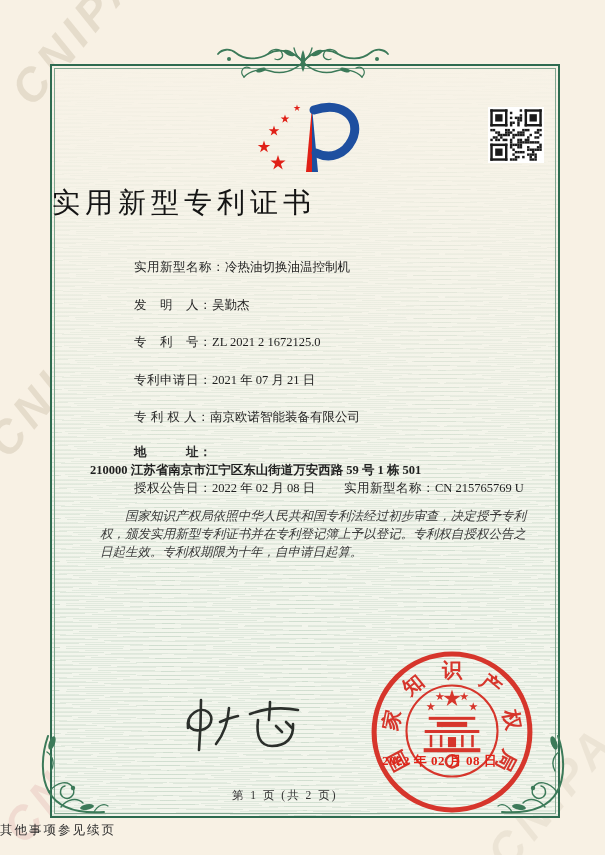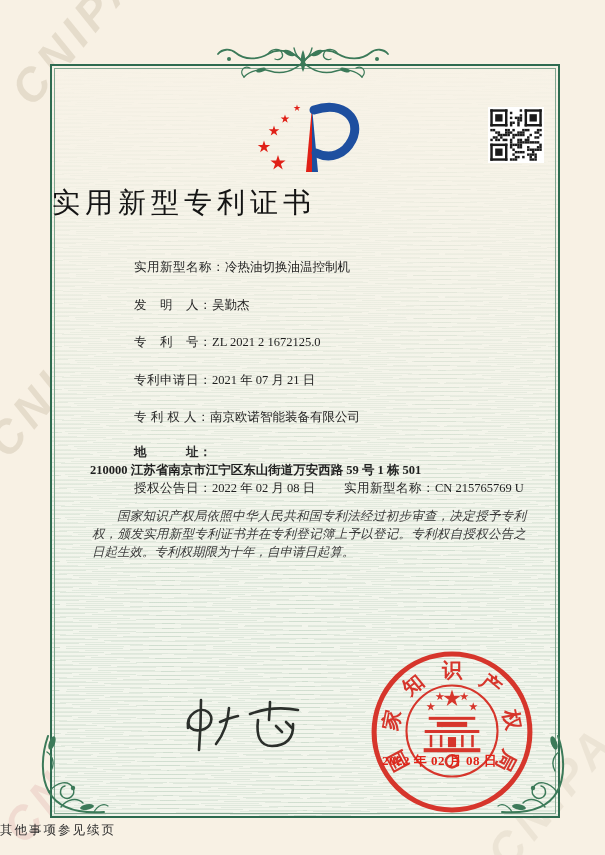--- a/index.html
+++ b/index.html
@@ -29,21 +29,21 @@
   .rows{left:38px;top:0;width:440px;}
   .row{position:absolute;left:0;font-size:12.5px;line-height:18px;color:#262626;white-space:nowrap;}
   .row .lbl{white-space:pre;letter-spacing:0.5px;color:#2a2a2a;margin-left:44px;}
   .row .val{color:#1f1f1f;}
   .row.addr{white-space:normal;font-weight:bold;}
   .row.addr .lbl{vertical-align:top;display:inline-block;}
   .row.addr .val{display:inline-block;width:352px;vertical-align:top;white-space:normal;}
   .grant2{position:absolute;left:210px;top:0;white-space:nowrap;}
   .body-text{left:36px;top:441px;width:438px;font-size:12.5px;line-height:18px;color:#3a3a3a;
              text-align:justify;font-style:italic;}
-  .body-text p{margin:0 0 4px 4px;text-indent:2em;}
+  .body-text p{margin:0 0 4px 12px;text-indent:2em;}
   .signer{left:38px;top:638px;font-size:14px;letter-spacing:3px;color:#222;line-height:23px;}
   .sig{left:122px;top:628px;}
   .seal{left:314px;top:580px;width:172px;height:172px;opacity:0.93;z-index:2;}
   .seal-date{left:330px;top:686px;font-size:13px;font-weight:bold;letter-spacing:0.5px;
              color:#e02317;white-space:nowrap;z-index:3;}
   .pageinfo{left:0;top:722px;width:92%;text-align:center;font-size:11.5px;letter-spacing:2px;color:#333;}
   .footer-note{position:absolute;left:0;top:822px;width:100%;text-align:left;
                font-size:12.5px;letter-spacing:2px;color:#2d2d2d;z-index:1;}
   .orn{position:absolute;z-index:3;}
   .orn-top{left:216px;top:40px;}
@@ -311,20 +311,21 @@
         <rect x="73" y="88" width="2.5" height="12"></rect>
         <rect x="81" y="90" width="8" height="10"></rect>
         <rect x="94" y="88" width="2.5" height="12"></rect>
         <rect x="104" y="88" width="2.5" height="12"></rect>
         <rect x="57" y="101" width="56" height="4"></rect>
         <circle cx="85" cy="114" r="6" fill="none" stroke="#d5281e" stroke-width="2.5"></circle>
       </g>
     </svg>
     <div class="abs seal-date">2022 年 02 月 08 日</div>
 
+    <div class="abs pageinfo">第 1 页 (共 2 页)</div>
   </div>
 
   <svg class="orn orn-top" width="174" height="48" viewBox="0 0 174 48">
     <use href="#orn-half"></use>
     <use href="#orn-half" transform="translate(174,0) scale(-1,1)"></use>
     <path d="M87,10 C84,16 84,26 87,32 C90,26 90,16 87,10" fill="#3c7a59"></path>
   </svg>
   <svg class="orn orn-bl" width="74" height="94" viewBox="0 0 74 94">
     <use href="#corner-fl"></use>
   </svg>

